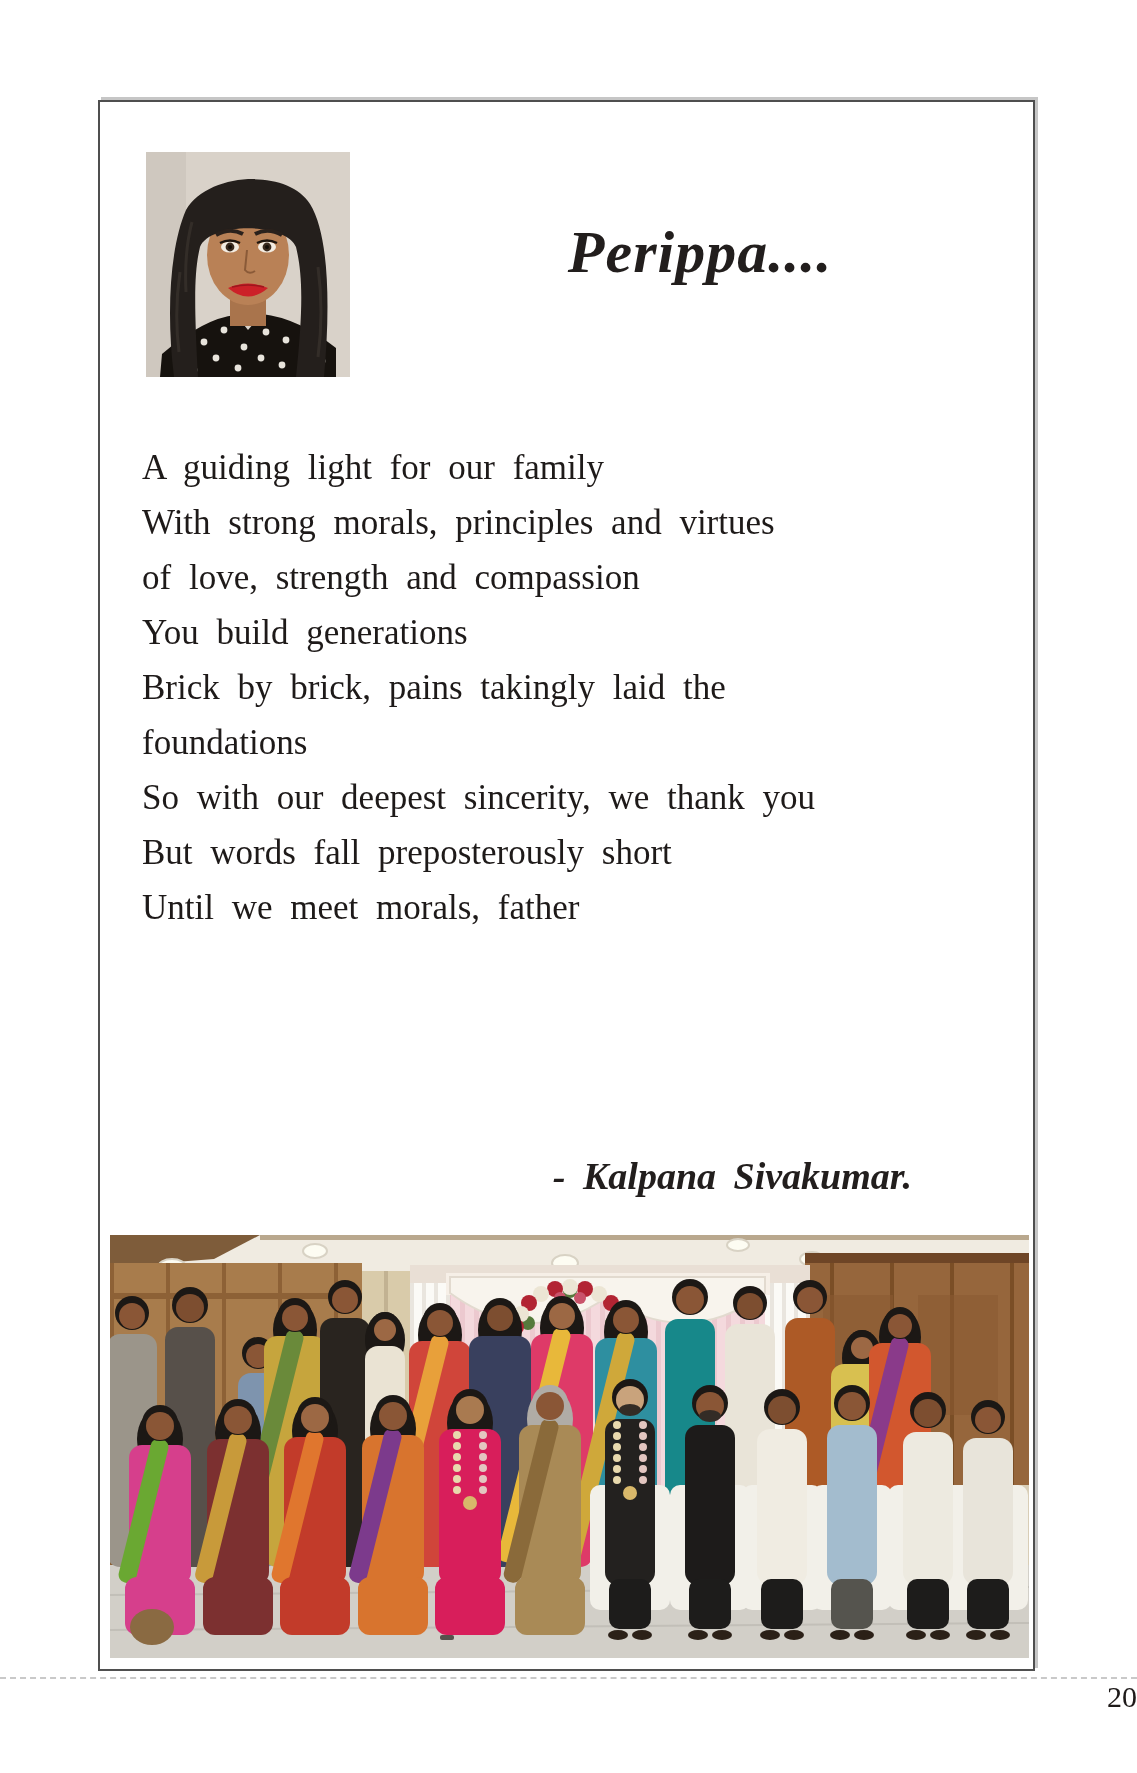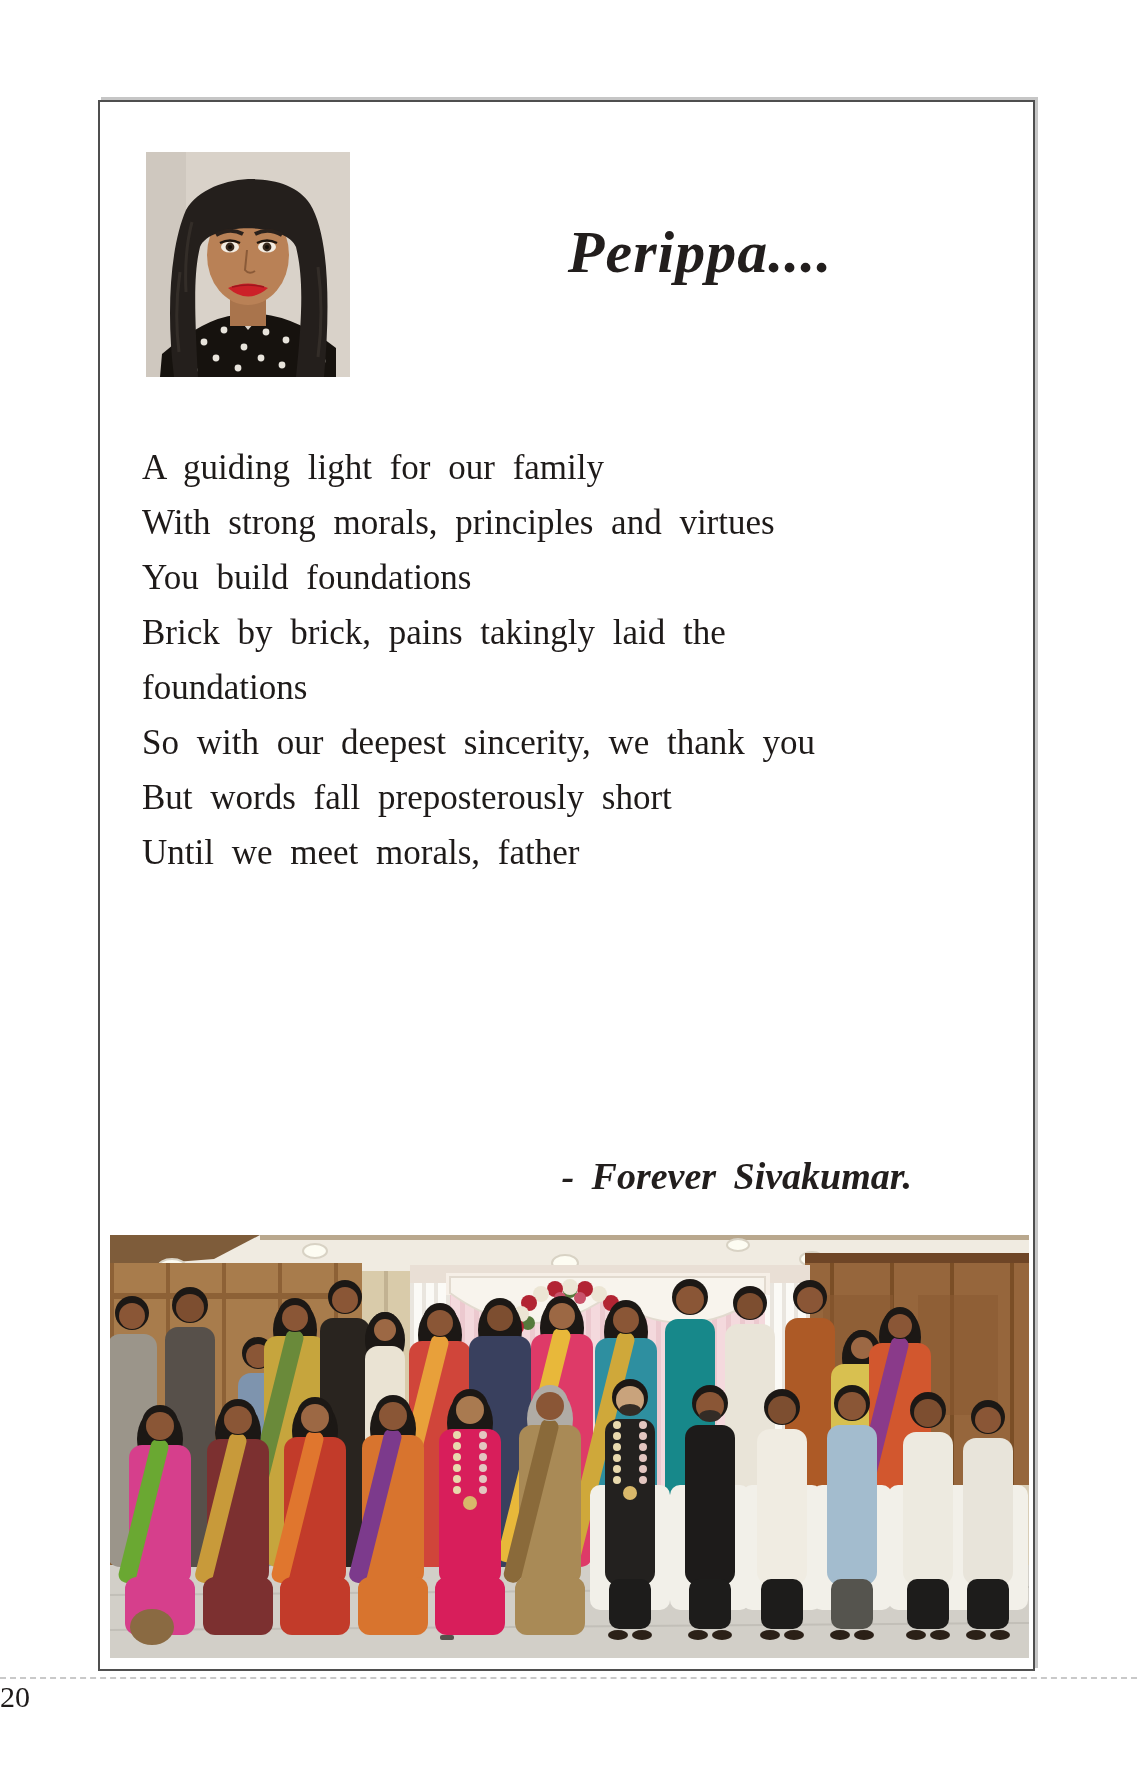--- a/index.html
+++ b/index.html
@@ -12,21 +12,21 @@
          font-size:60px;font-weight:bold;font-style:italic;letter-spacing:1px;color:#221e1d;}
   .poem{position:absolute;left:42px;top:338px;width:745px;font-size:35px;
         line-height:55px;color:#1e1a19;word-spacing:9px;}
   .pline{white-space:nowrap;}
   .attribution{position:absolute;left:42px;top:1052px;width:770px;text-align:right;
         font-size:38px;font-weight:bold;font-style:italic;word-spacing:8px;
         color:#221e1d;padding-right:20px;}
   .gphoto{position:absolute;left:10px;top:1133px;width:919px;height:423px;display:block;}
   .tearline{position:absolute;left:0;top:1677px;width:1137px;height:0;
         border-top:2px dashed #c9c9c9;}
-  .pagenum{position:absolute;left:0;top:1680px;width:1137px;text-align:left;
+  .pagenum{position:absolute;left:0;top:1680px;width:1137px;text-align:right;
         font-size:30px;color:#1e1a19;}
 </style>
 </head>
 <body>
 
 <div class="page">
   <div class="sheet">
 
     <svg class="portrait" viewBox="0 0 204 225" role="img">
       <rect x="0" y="0" width="204" height="225" fill="#d9d2c9"></rect>
@@ -74,29 +74,30 @@
         <path d="M82,136 Q102,127 122,136 Q102,153 82,136 Z" fill="#cc2128"></path>
         <path d="M86,135 Q102,131 118,135" stroke="#9e161d" stroke-width="1.5" fill="none"></path>
       </g>
     </svg>
 
     <div class="title">Perippa....</div>
 
     <div class="poem" id="poem">
         <div class="pline">A guiding light for our family</div>
         <div class="pline">With strong morals, principles and virtues</div>
-        <div class="pline">You build foundations</div>
+        <div class="pline">of love, strength and compassion</div>
+        <div class="pline">You build generations</div>
         <div class="pline">Brick by brick, pains takingly laid the</div>
         <div class="pline">foundations</div>
         <div class="pline">So with our deepest sincerity, we thank you</div>
         <div class="pline">But words fall preposterously short</div>
         <div class="pline">Until we meet morals, father</div>
       </div>
 
-    <div class="attribution">- Forever Sivakumar.</div>
+    <div class="attribution">- Kalpana Sivakumar.</div>
 
     <svg class="gphoto" viewBox="0 0 919 423" role="img">
       <defs>
         <pattern id="woodL" width="56" height="330" patternUnits="userSpaceOnUse">
           <rect width="56" height="330" fill="#a87c4c"></rect>
             <rect width="4" height="330" fill="#8d6136"></rect>
         </pattern>
         <pattern id="woodR" width="60" height="340" patternUnits="userSpaceOnUse">
           <rect width="60" height="340" fill="#96663c"></rect>
             <rect width="4" height="340" fill="#7a4e26"></rect>

